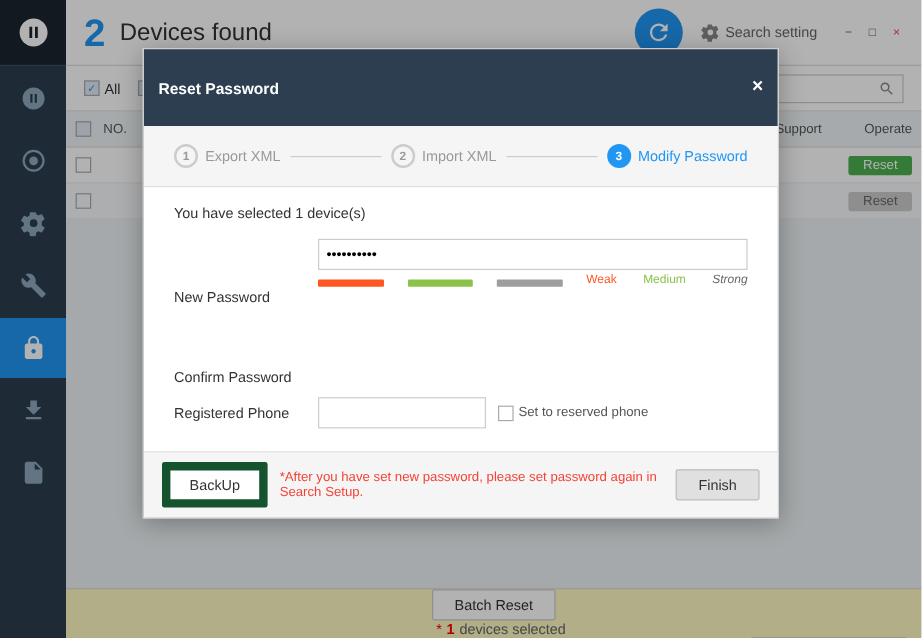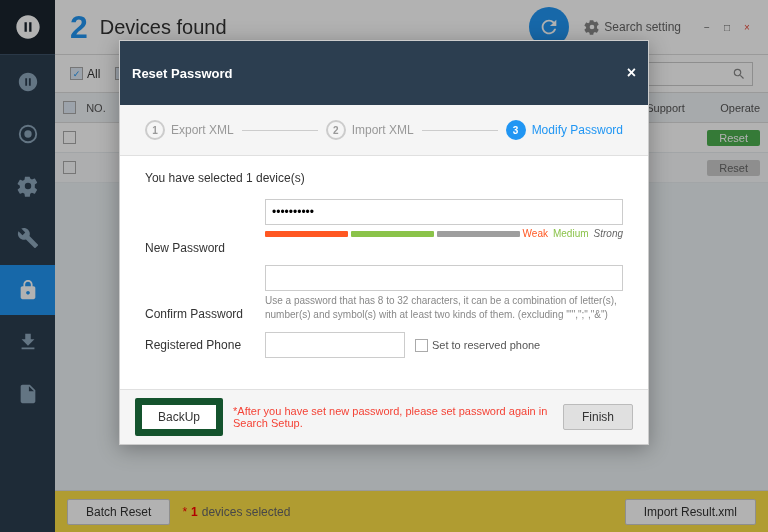--- a/index.html
+++ b/index.html
@@ -196,26 +196,27 @@
       color: #666;
       border: none;
       border-radius: 2px;
       cursor: pointer;
       font-size: 11px;
     }
 
     
     .bottombar {
       height: 42px;
-      background: #fde047;
+      background: #fef9c3;
       border-top: 1px solid #ddd;
       display: flex;
       align-items: center;
       padding: 0 12px;
       flex-shrink: 0;
+      flex-direction: column;
     }
     .batch-reset-btn {
       padding: 5px 18px;
       background: white;
       border: 1px solid #ccc;
       color: #333;
       cursor: pointer;
       font-size: 12px;
       border-radius: 2px;
     }
@@ -336,23 +337,23 @@
       border: 1px solid #ccc;
       padding: 0 6px;
       font-size: 12px;
       outline: none;
       width: 100%;
     }
 
     
     .strength-bar {
       display: flex;
-      align-items: center;
+      align-items: flex-end;
       margin-top: 3px;
-      gap: 3px;
+      gap: 20px;
     }
     .strength-seg {
       height: 6px;
       flex: 1;
       border-radius: 1px;
     }
     .strength-weak { background: #ff5722; }
     .strength-medium { background: #8bc34a; }
     .strength-strong { background: #9e9e9e; }
     .strength-label {
@@ -366,21 +367,21 @@
       font-size: 10px;
       color: #888;
       margin-top: 3px;
       line-height: 1.4;
     }
 
     
     .phone-row {
       display: flex;
       align-items: center;
-      margin-bottom: 16px;
+      margin-bottom: 4px;
     }
     .phone-label {
       width: 120px;
       font-size: 12px;
       color: #333;
       flex-shrink: 0;
     }
     .phone-input {
       height: 26px;
       border: 1px solid #ccc;
@@ -624,24 +625,20 @@
             <div class="strength-seg strength-strong"></div>
             <span class="strength-label active-weak">Weak</span>
             <span class="strength-label active-medium" style="margin-left:2px;">Medium</span>
             <span class="strength-label" style="margin-left:2px;font-style:italic;">Strong</span>
           </div>
         </div>
       </div>
 
       <div class="form-row">
         <div class="form-label">Confirm Password</div>
-        <div class="form-control">
-          <input type="password" class="form-input" style="">
-          <p class="form-hint">Use a password that has 8 to 32 characters, it can be a combination of letter(s), number(s) and symbol(s) with at least two kinds of them. (excluding "'",";","&amp;")</p>
-        </div>
       </div>
 
       <div class="phone-row">
         <div class="phone-label">Registered Phone</div>
         <input type="text" class="phone-input" style="">
         <div class="phone-checkbox-area">
           <div class="phone-checkbox"></div>
           <span>Set to reserved phone</span>
         </div>
       </div>

